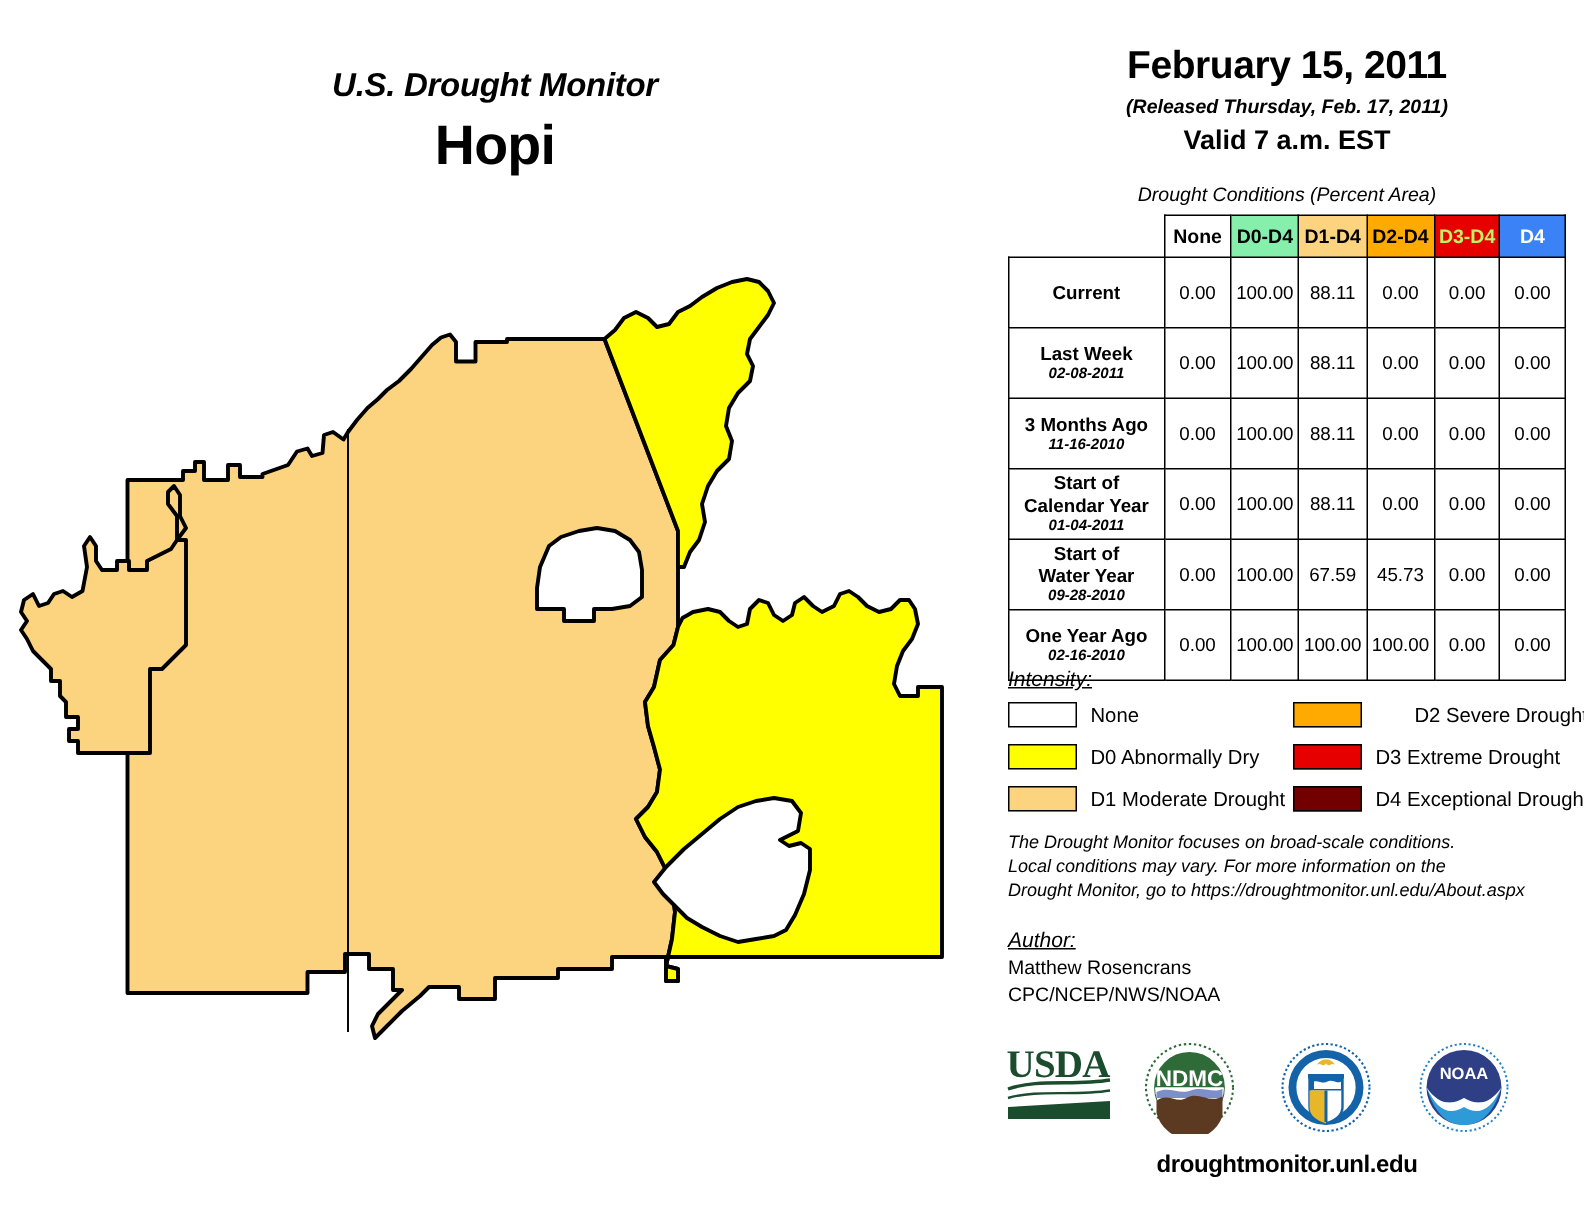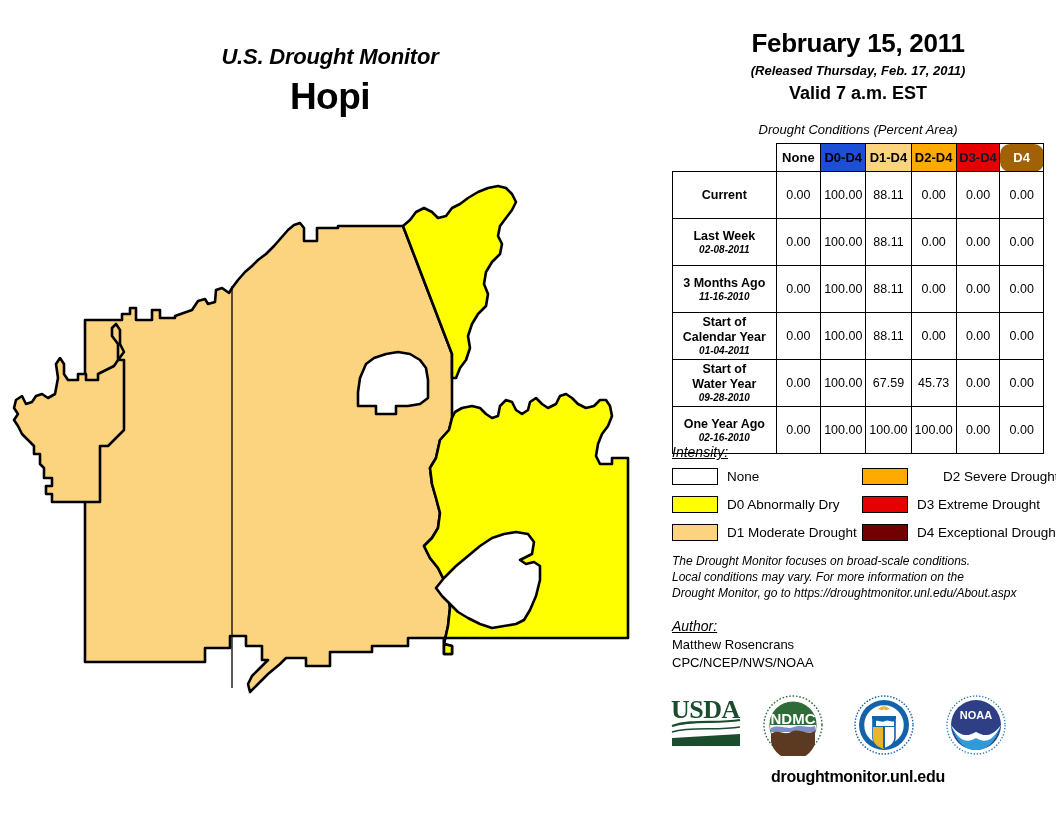--- a/index.html
+++ b/index.html
@@ -34,25 +34,25 @@
   #stats-table thead th{height:27px;font-weight:bold;font-size:13px;}
   #stats-table thead th.corner{border:none;}
   #stats-table tbody td{height:42px;}
   #stats-table tbody td.rowlabel{font-weight:bold;font-size:12.5px;line-height:1.15;
      padding:2px 4px;}
   #stats-table tbody td.rowlabel .rdate{display:block;font-size:10px;font-style:italic;
      font-weight:bold;margin-top:1px;}
   .col-lbl{width:100px;}
   .col-v{width:45px;}
   .h-none{background:#ffffff;color:#000;}
-  .h-d0{background:#1d4ed8;color:#000;}
+  .h-d0{background:#86efac;color:#000;}
   .h-d1{background:#fcd37f;color:#000;}
   .h-d2{background:#ffaa00;color:#000;}
-  .h-d3{background:#e60000;color:#0f172a;}
-  .h-d4{background:#a16207;color:#fff;border-radius:10px;}
+  .h-d3{background:#e60000;color:#bef264;}
+  .h-d4{background:#3b82f6;color:#fff;}
 
   
   #legend{position:absolute;left:12px;top:444px;width:380px;}
   #intensity-head{font-size:14px;font-style:italic;font-weight:normal;
      text-decoration:underline;margin-bottom:6px;}
   .legend-grid{position:relative;height:84px;}
   .leg-item{position:absolute;display:flex;align-items:center;height:20px;}
   .leg-sw{width:46px;height:17px;border:1.5px solid #000;box-sizing:border-box;
      margin-right:9px;flex:none;}
   .leg-txt{font-size:13.5px;white-space:nowrap;}

